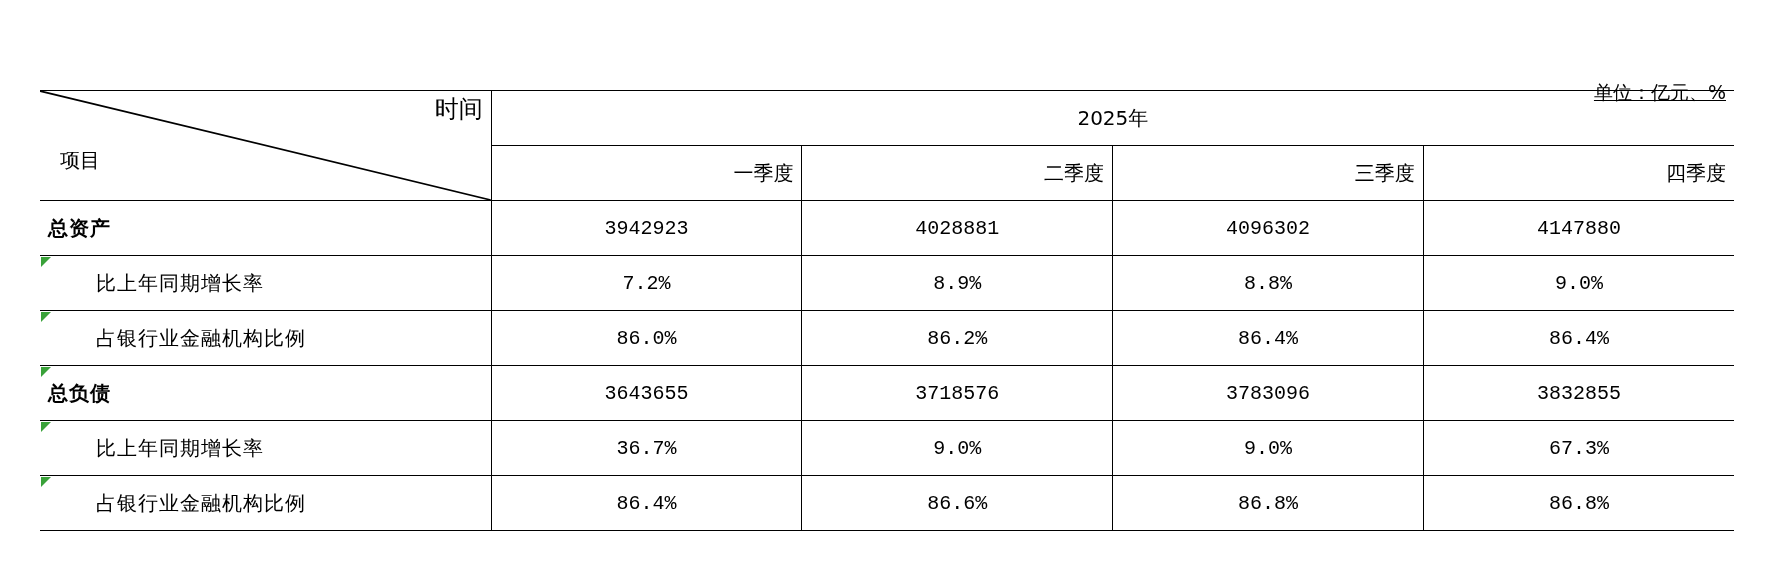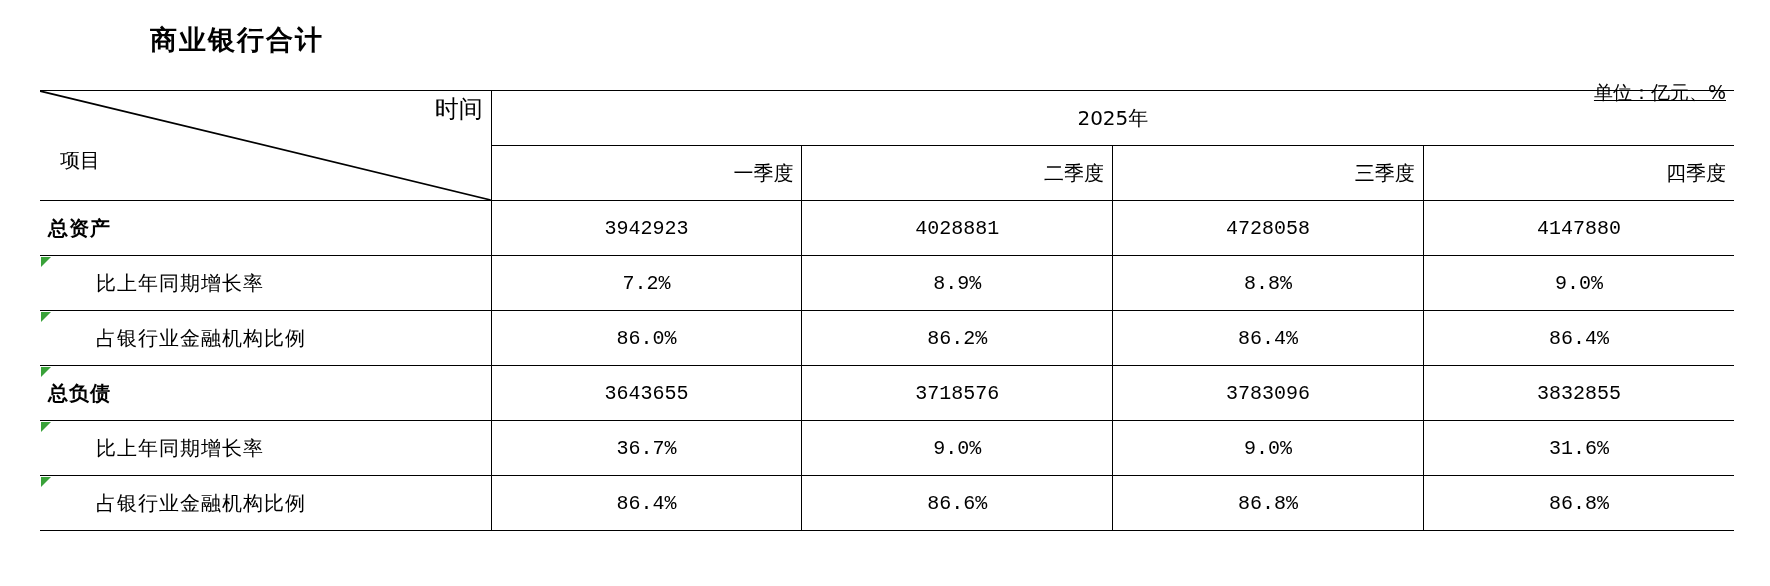--- a/index.html
+++ b/index.html
@@ -132,21 +132,20 @@
   }
   .last-row td {
     border-bottom: 1px solid #000;
   }
 </style>
 </head>
 <body>
 
 <div class="page">
 
-  <div class="title">商业银行合计</div>
   <div class="unit">单位：亿元、%</div>
 
   <div class="table-wrap">
     <table class="data">
       <colgroup>
         <col class="col-item">
         <col class="col-q">
         <col class="col-q">
         <col class="col-q">
         <col class="col-q">
@@ -166,21 +165,21 @@
           <td class="qhead">一季度</td>
           <td class="qhead">二季度</td>
           <td class="qhead">三季度</td>
           <td class="qhead">四季度</td>
         </tr>
 
         <tr>
           <td class="row-label bold">总资产</td>
           <td class="num">3942923</td>
           <td class="num">4028881</td>
-          <td class="num">4728058</td>
+          <td class="num">4096302</td>
           <td class="num">4147880</td>
         </tr>
 
         <tr>
           <td class="row-label indent marker">比上年同期增长率</td>
           <td class="num">7.2%</td>
           <td class="num">8.9%</td>
           <td class="num">8.8%</td>
           <td class="num">9.0%</td>
         </tr>
@@ -199,21 +198,21 @@
           <td class="num">3718576</td>
           <td class="num">3783096</td>
           <td class="num">3832855</td>
         </tr>
 
         <tr>
           <td class="row-label indent marker">比上年同期增长率</td>
           <td class="num">36.7%</td>
           <td class="num">9.0%</td>
           <td class="num">9.0%</td>
-          <td class="num">31.6%</td>
+          <td class="num">67.3%</td>
         </tr>
 
         <tr class="last-row">
           <td class="row-label indent marker">占银行业金融机构比例</td>
           <td class="num">86.4%</td>
           <td class="num">86.6%</td>
           <td class="num">86.8%</td>
           <td class="num">86.8%</td>
         </tr>
       </tbody>

